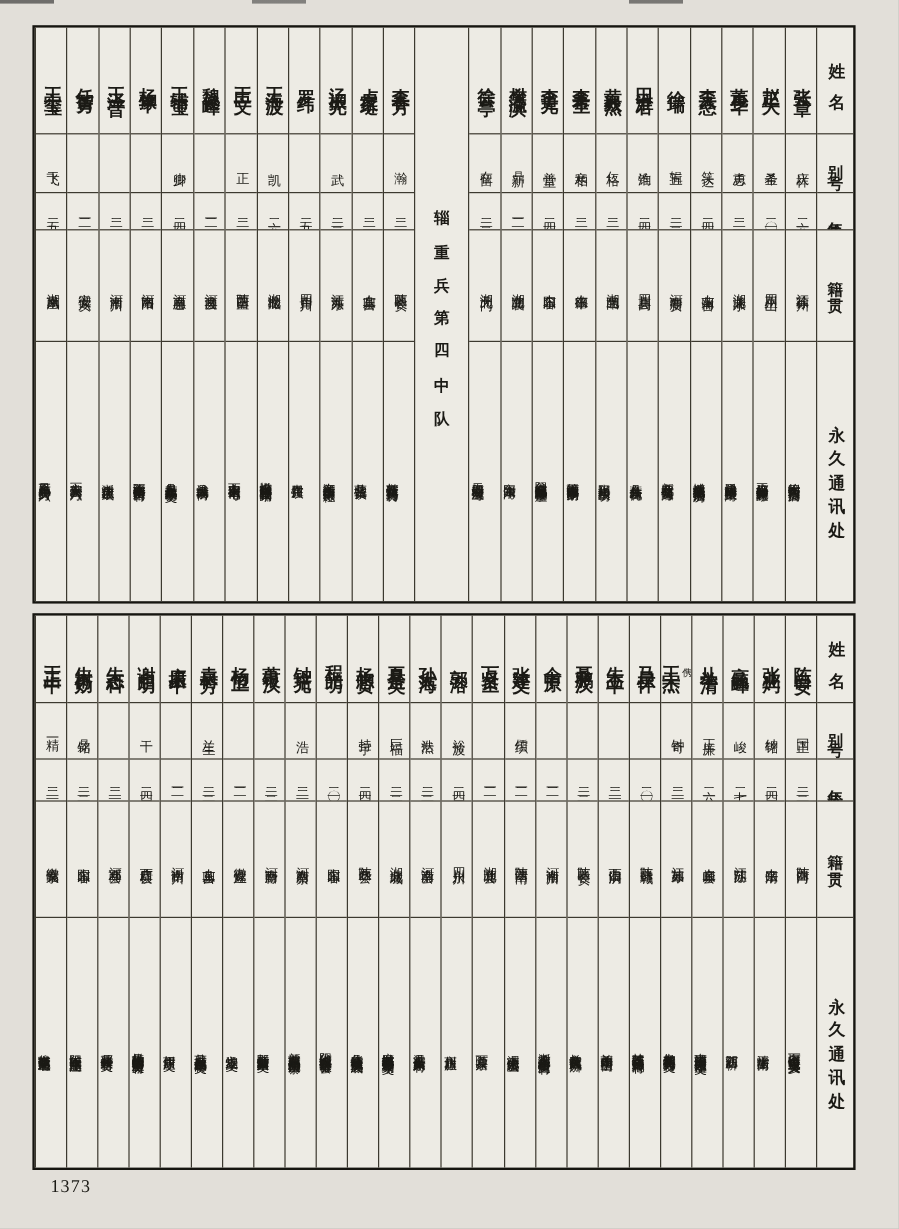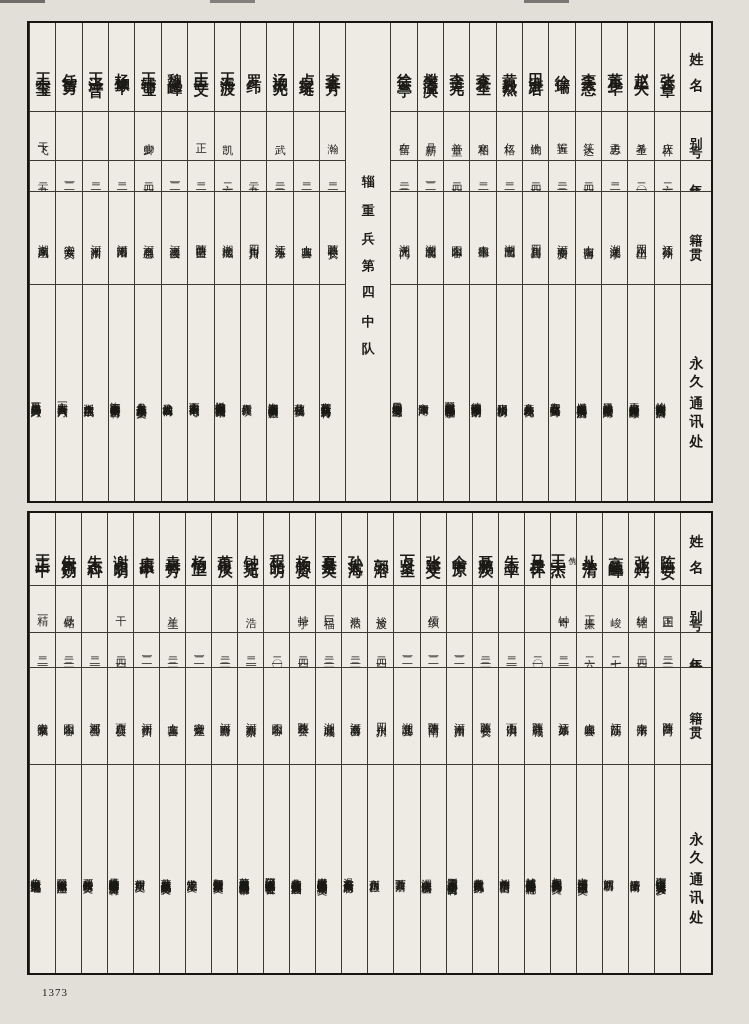--- a/index.html
+++ b/index.html
@@ -49,21 +49,21 @@
   .unit-col .vtext{font-size:13px;font-weight:bold;letter-spacing:28px;}
 
   .header-col .vtext{font-weight:bold;}
   .header-col .name-cell .vtext{font-size:14px;letter-spacing:26px;}
   .header-col .alias-cell .vtext{font-size:13px;letter-spacing:9px;}
   .header-col .age-cell .vtext{font-size:13px;letter-spacing:2px;}
   .header-col .native-cell .vtext{font-size:13px;letter-spacing:14px;}
   .header-col .addr-cell{justify-content:center;padding-top:0;}
   .header-col .addr-cell .vtext{font-size:14px;letter-spacing:20px;}
 
-  .pagenum{position:absolute;left:42px;bottom:26px;font-size:11px;letter-spacing:1px;
+  .pagenum{position:absolute;left:42px;bottom:26px;font-size:15px;letter-spacing:1px;
     font-family:"Liberation Serif","DejaVu Serif",serif;}
 </style>
 </head>
 <body>
 
 <div class="page">
   <div class="scan-edge"></div>
   <div class="rtable top" id="top-table">
       <div class="col header-col">
         <div class="cell name-cell">

